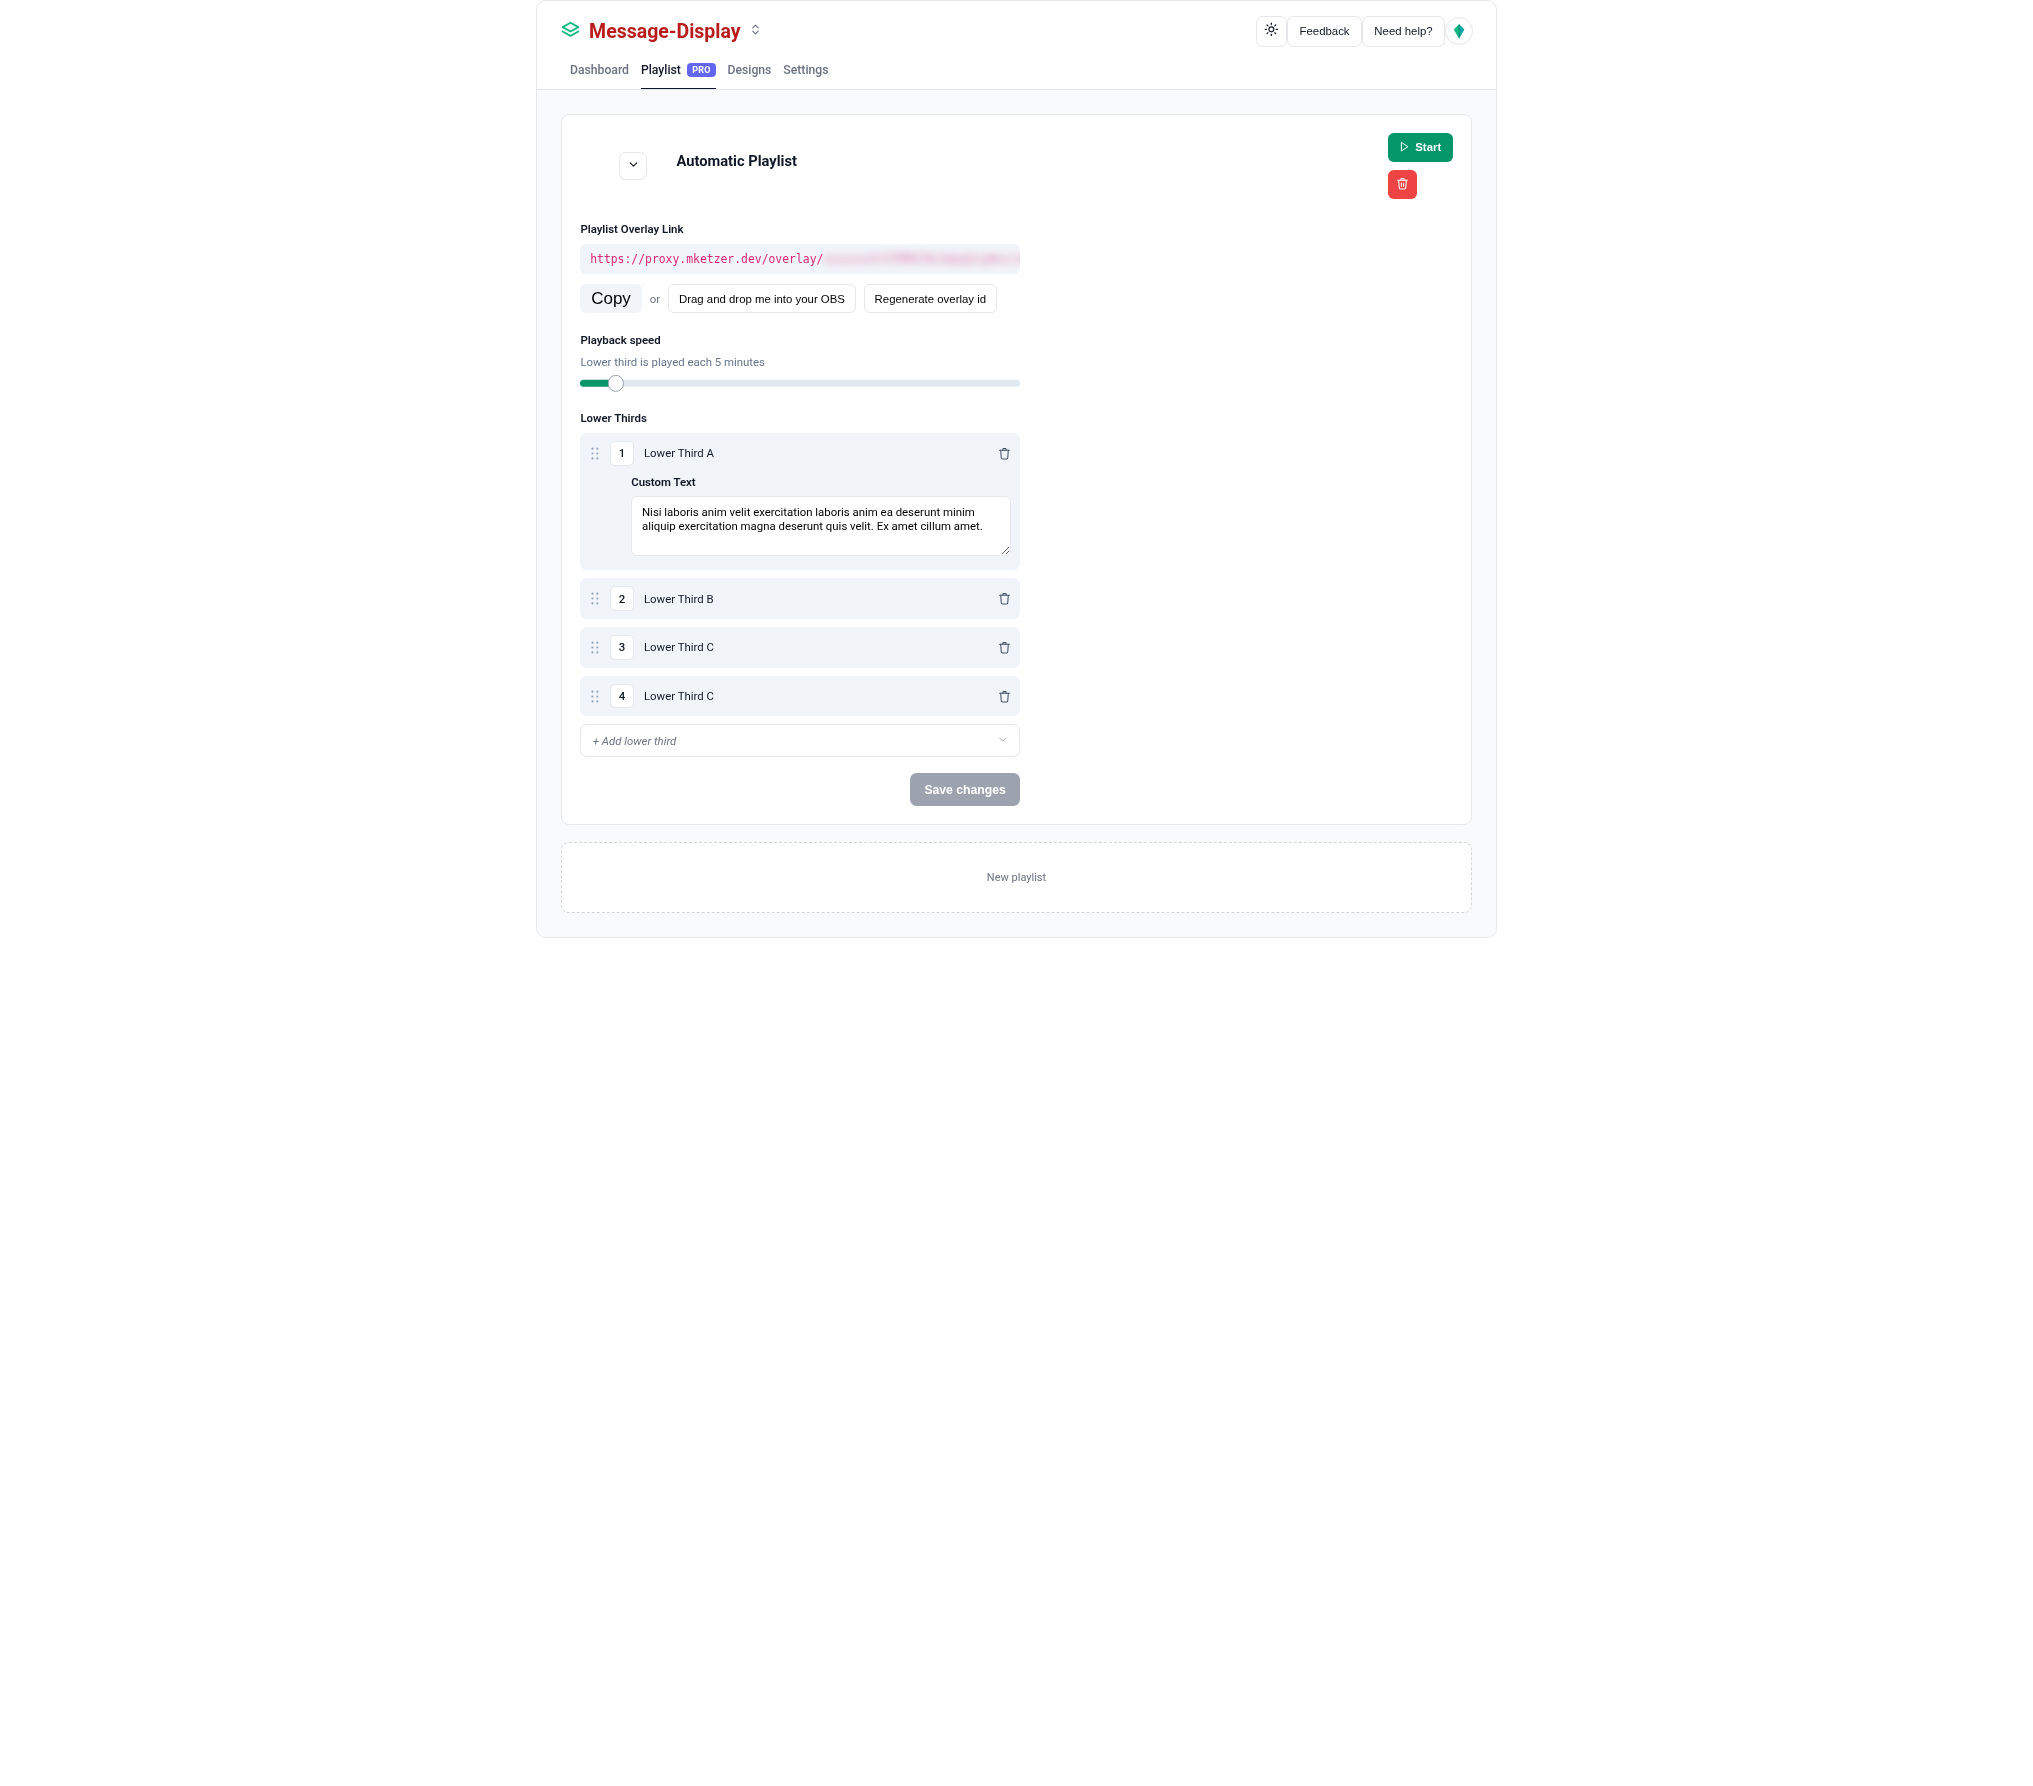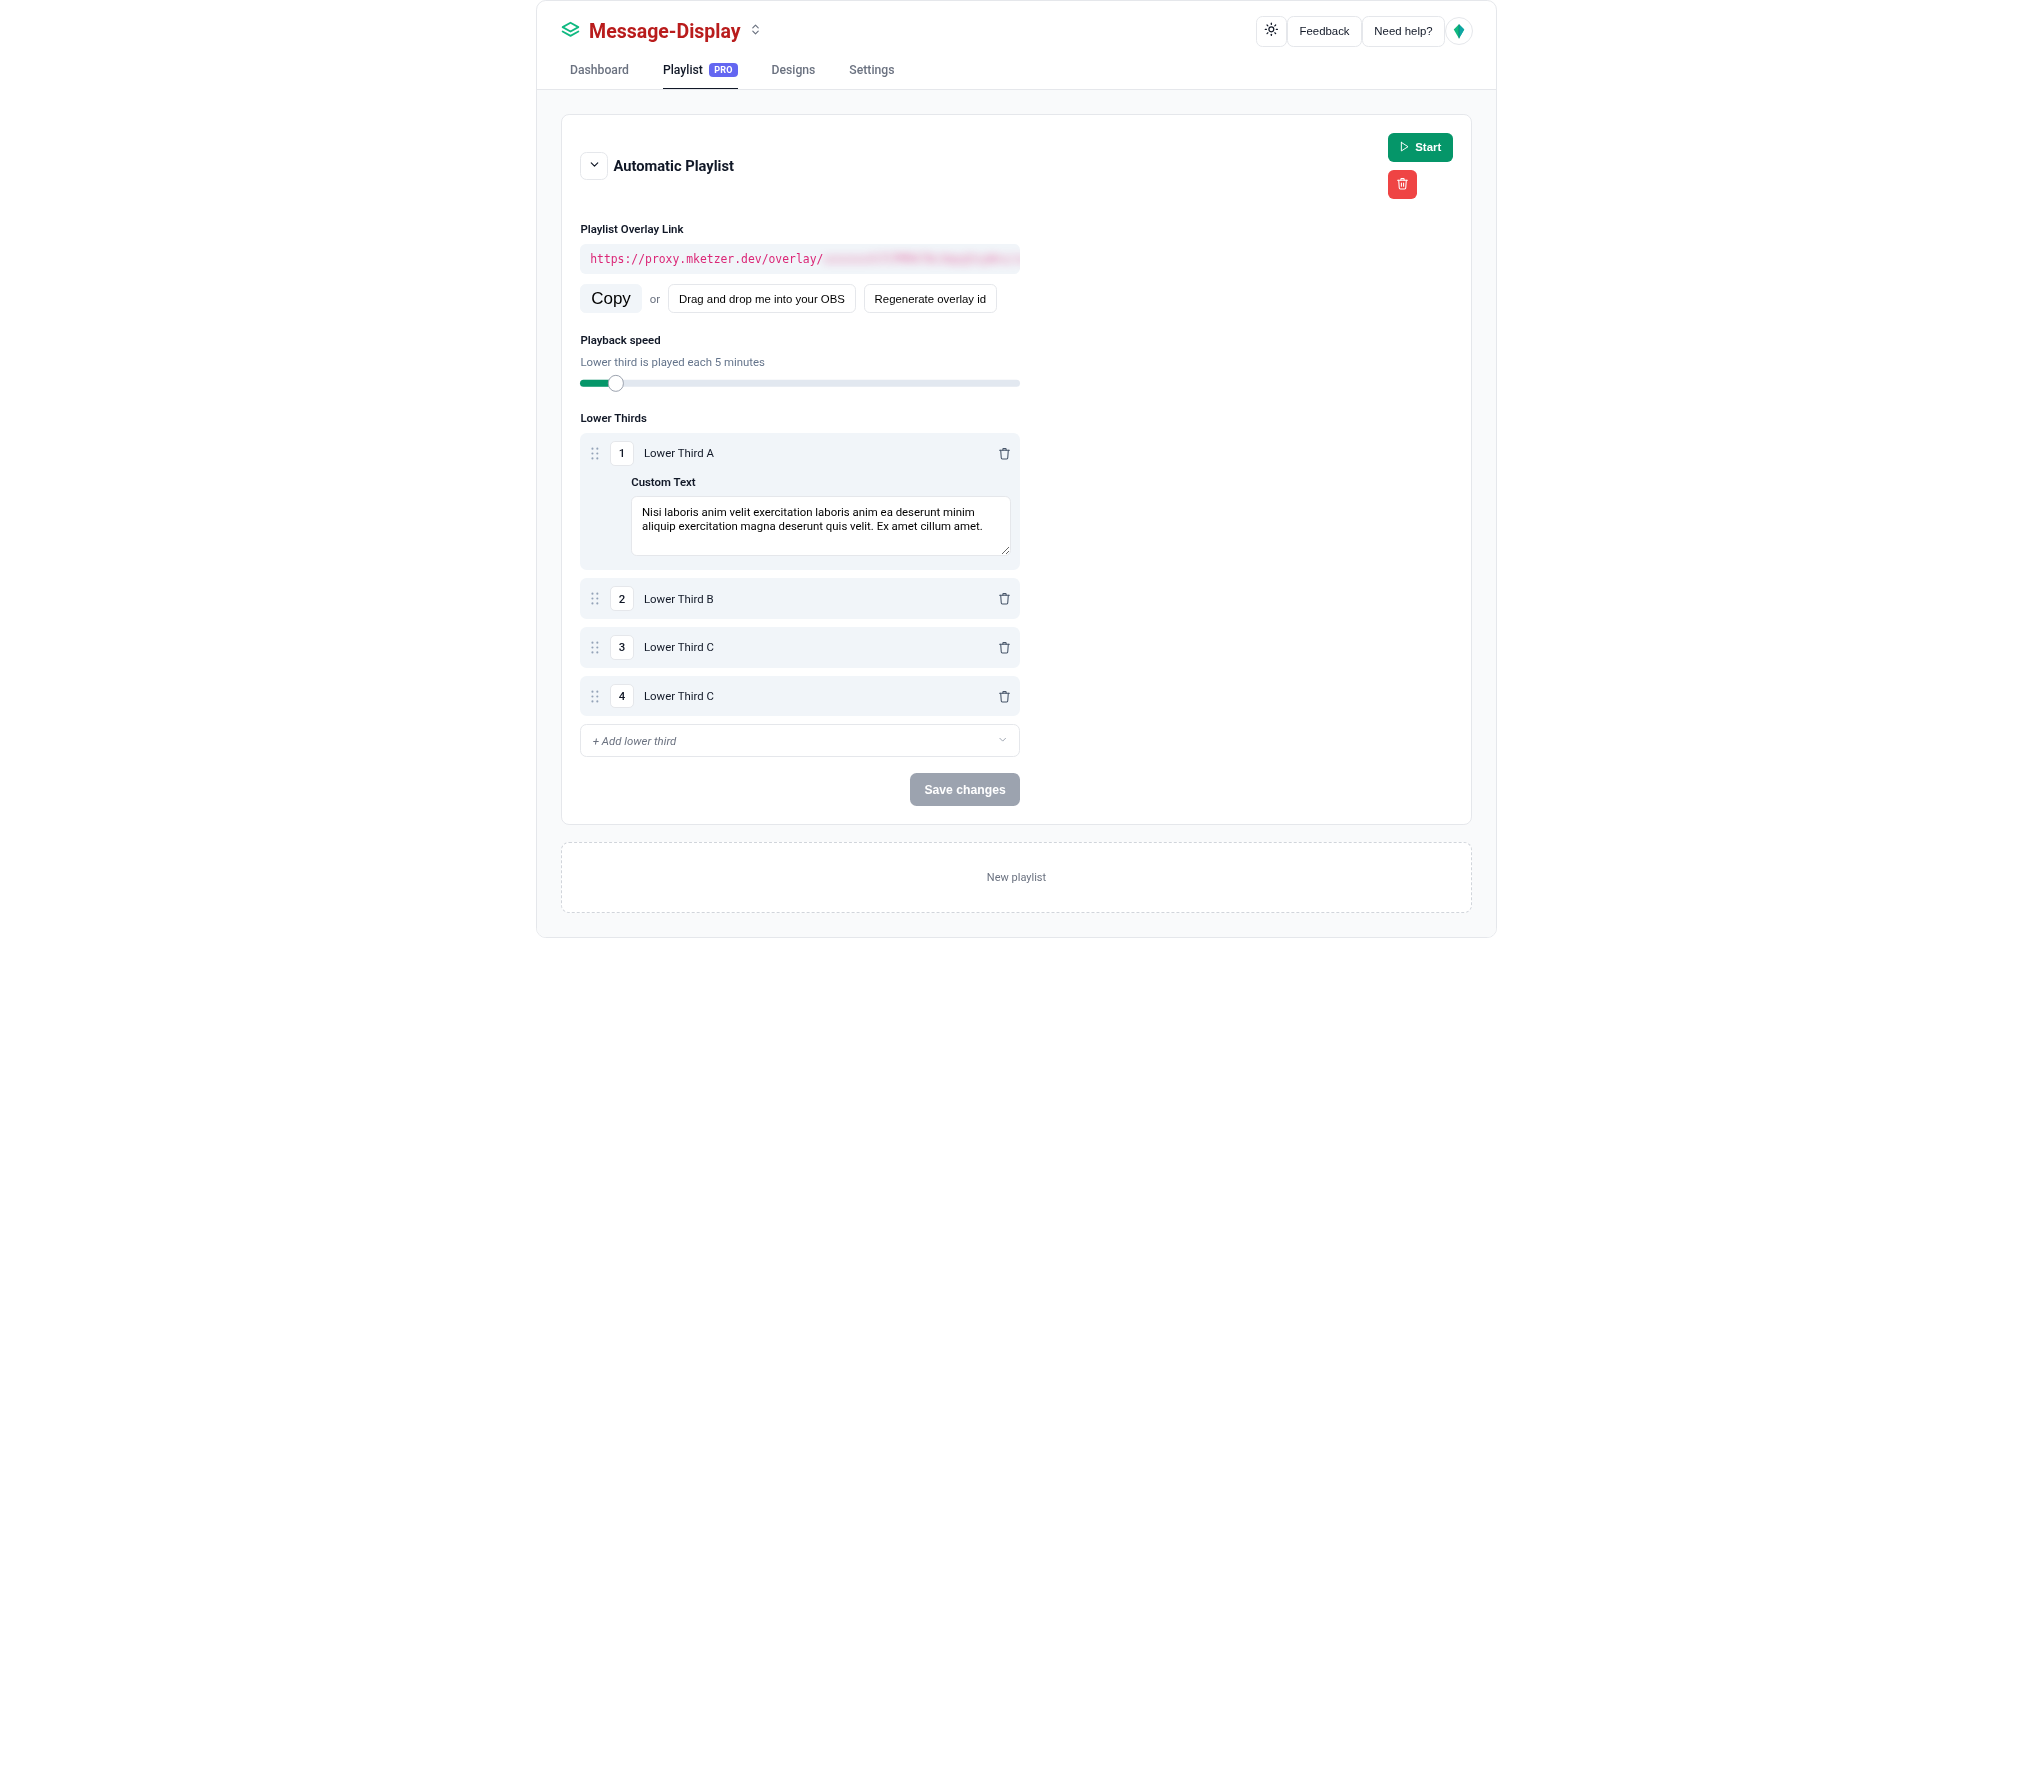--- a/index.html
+++ b/index.html
@@ -61,21 +61,21 @@
 }
 .avatar {
   width: 28px; height: 28px;
   border-radius: 50%;
   border: 0.8px solid #e5e7eb;
   display: flex; align-items: center; justify-content: center;
   background: #fff;
 }
 .tabs {
   display: flex;
-  gap: 34px;
+  gap: 12px;
   padding: 16.3px 33px 0 33px;
   border-bottom: 0.8px solid #e5e7eb;
 }
 .tab {
   display: flex;
   align-items: center;
   gap: 6.5px;
   padding-bottom: 11.4px;
   font-size: 12.2px;
   font-weight: 500;
@@ -108,22 +108,22 @@
   padding: 18px;
 }
 .card-head {
   display: flex;
   align-items: center;
   justify-content: space-between;
   margin-bottom: 23px;
 }
 .card-head-left {
   display: flex;
-  align-items: center;
-  gap: 5px;
+  gap: 29px;
+  margin-left: 39px;
 }
 .expand-btn {
   width: 28px; height: 28px;
   border: 0.8px solid #e5e7eb;
   border-radius: 6.5px;
   background: #fff;
   display: flex; align-items: center; justify-content: center;
   cursor: pointer;
 }
 .card-title {

